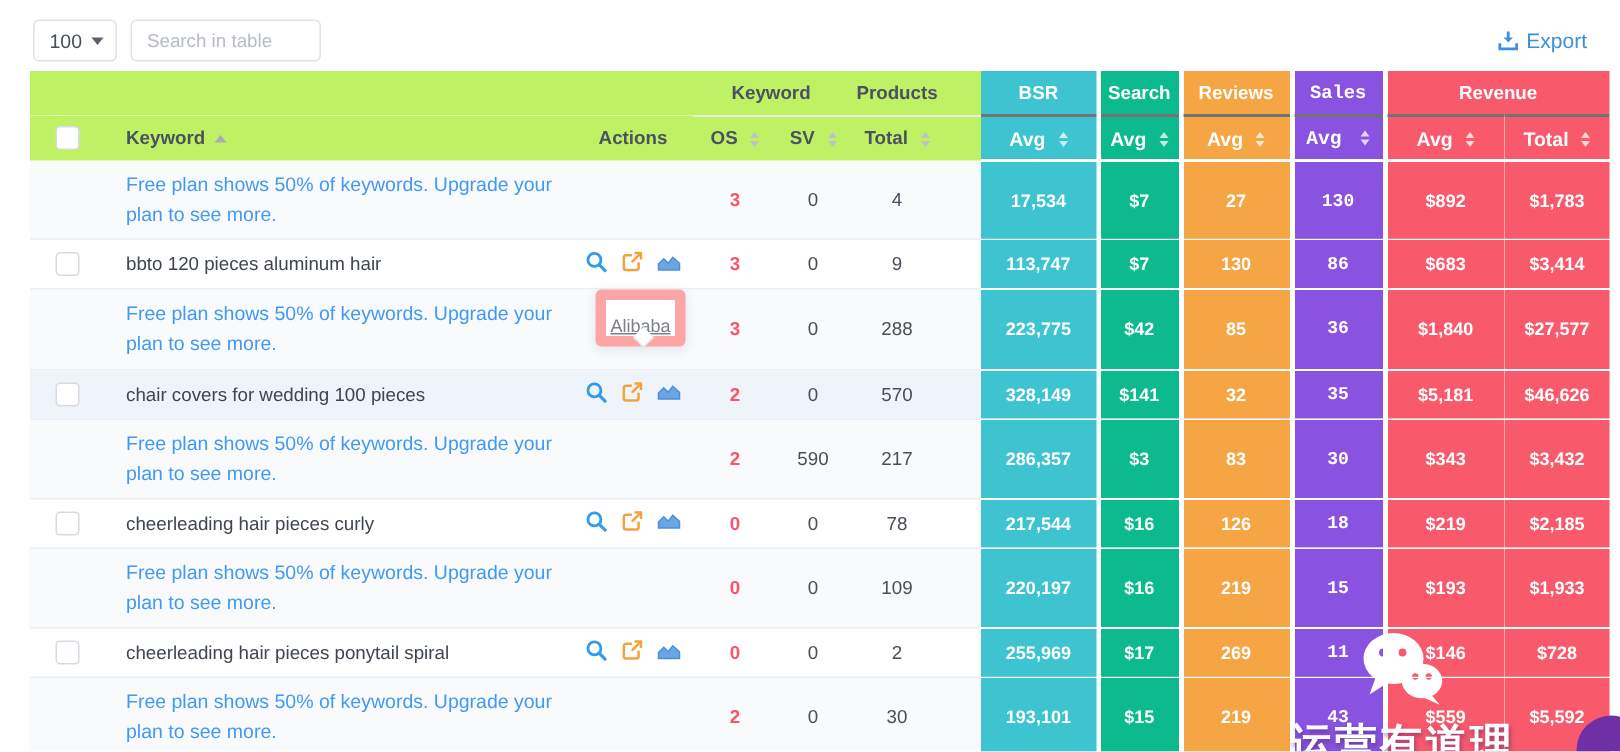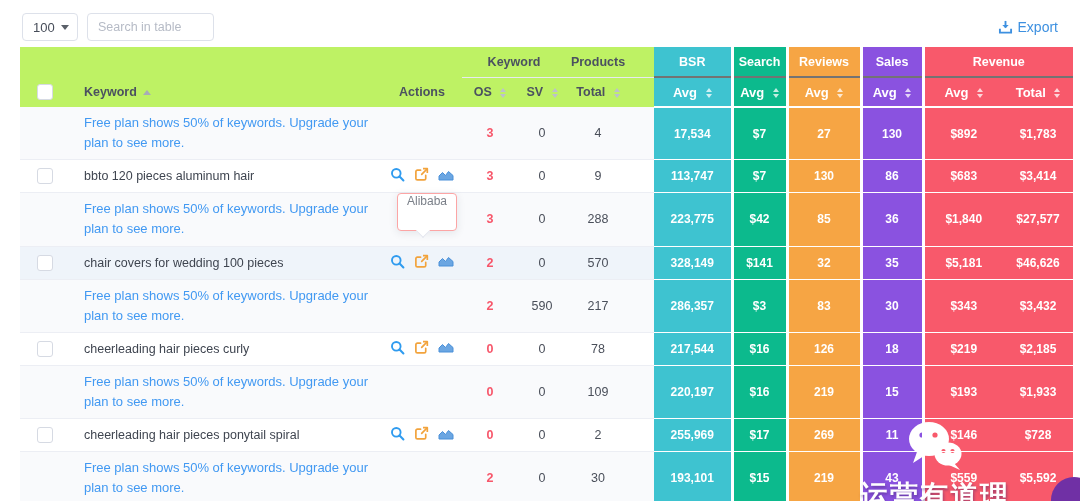--- a/index.html
+++ b/index.html
@@ -43,21 +43,21 @@
   th.keyword-h { text-align:left; padding-left:14px; }
   th.plain { background:#bef264; }
 
   .total-pad { padding-right:24px; }
 
   
   .c { color:#fff; text-align:center; }
   .bg-bsr     { background:var(--bsr); }
   .bg-price   { background:var(--price); }
   .bg-reviews { background:var(--reviews); }
-  .bg-sales   { background:var(--sales); }
+  .bg-sales   { background:var(--sales);font-family:Liberation Mono, monospace; }
   .bg-revenue { background:var(--revenue); }
   .gapL { border-left:3px solid #fff; }
   thead tr.groups th.c { border-bottom:2px solid #737373; font-size:12.5px; }
   thead tr.sub th.c { border-bottom:2px solid #fff; font-size:13px; }
 
   
   .carets { display:inline-flex; flex-direction:column; vertical-align:middle; margin-left:5px; gap:2px; }
   .carets i { display:block; width:0; height:0; border-left:3.5px solid transparent; border-right:3.5px solid transparent; }
   .carets .up { border-bottom:4px solid #bcc1cc; }
   .carets .dn { border-top:4px solid #bcc1cc; }
@@ -78,22 +78,22 @@
   td.kw-cell { padding-left:14px; color:#3f4550; font-size:12.5px; }
   td.kw-cell .upsell { color:#4299f2; font-size:13px; line-height:1.55; white-space:normal; display:block;
     padding:6px 10px 6px 0; cursor:pointer; }
   td.actions-cell { text-align:center; }
   .act { display:inline-block; margin:0 3px; cursor:pointer; vertical-align:middle; }
   td.os-cell { color:#f7566a; font-weight:bold; text-align:center; }
   td.num { text-align:center; }
 
   
   .tooltip { position:absolute; left:397px; top:193px; width:60px; height:38px; background:#fff;
-    border:1px solid #fca5a5; border-radius:4px; box-shadow:0 2px 8px rgba(40,50,70,.10);
-    display:flex; align-items:flex-start; justify-content:center; font-size:12px; color:#7b8089; z-index:5; }
+    border:7px solid #fca5a5; border-radius:4px; box-shadow:0 2px 8px rgba(40,50,70,.10);
+    display:flex; align-items:flex-end; justify-content:center; font-size:12px; color:#7b8089; z-index:5;text-decoration:underline; }
   .tooltip .arrow { position:absolute; bottom:-5.5px; left:20px; width:10px; height:10px; background:#fff;
     border-right:1px solid #e3e6ee; border-bottom:1px solid #e3e6ee; transform:rotate(45deg); }
 
   
   .watermark { position:absolute; left:860px; top:420px; display:flex; align-items:center; gap:7px;
     z-index:6; pointer-events:none;flex-direction:column; }
   .watermark .wm-text { color:#fff; font-size:28px; font-weight:bold; letter-spacing:2px;
     text-shadow:1px 2px 3px rgba(70,35,110,.5); }
   .fab { position:absolute; right:-17px; bottom:-22px; width:46px; height:46px; border-radius:50%;
     background:#7030a5; z-index:7; cursor:pointer; }

